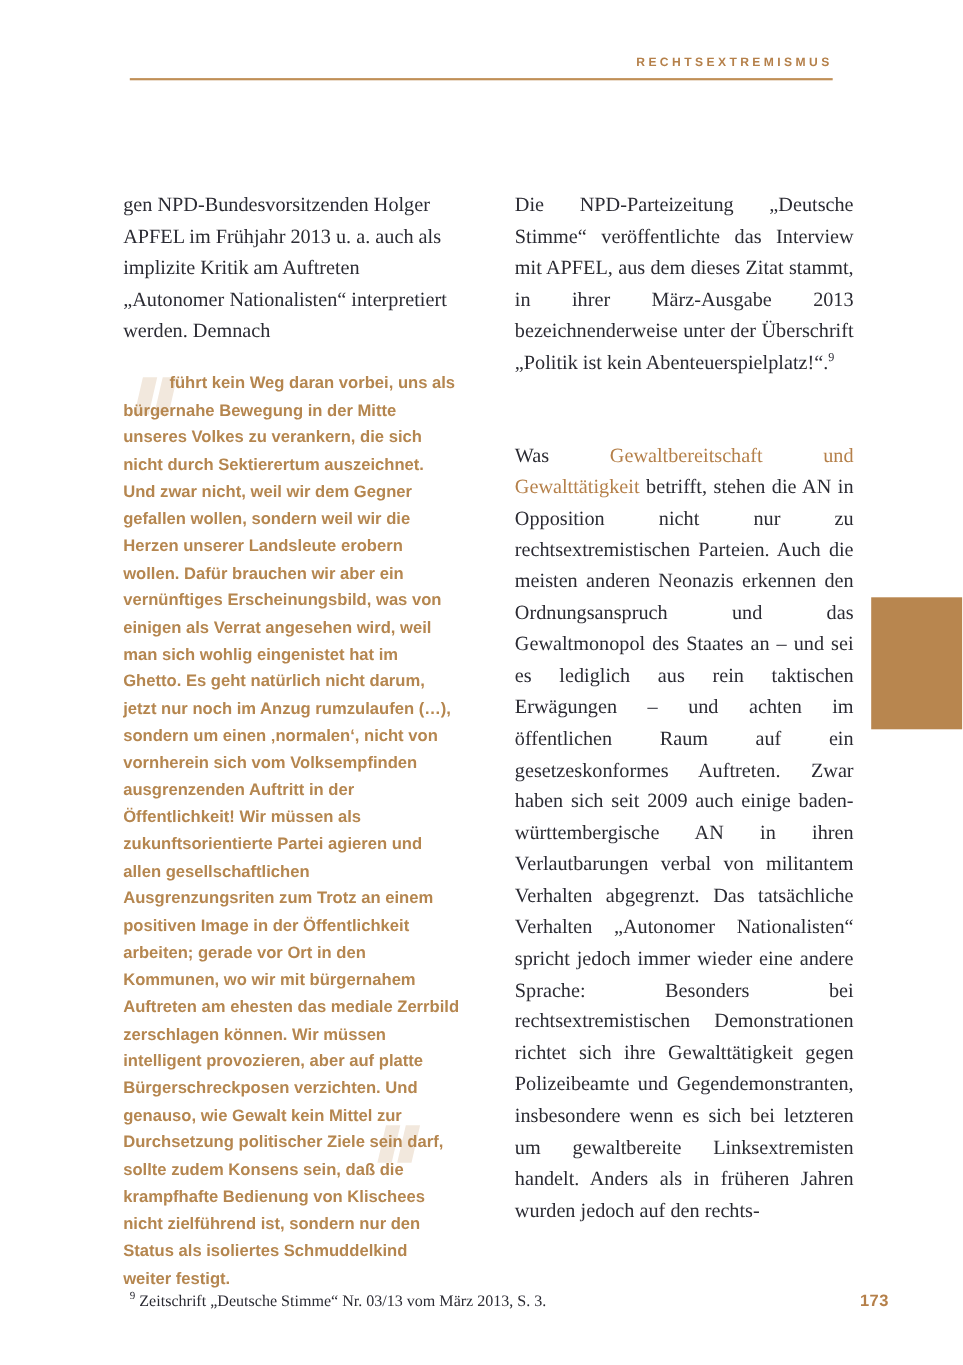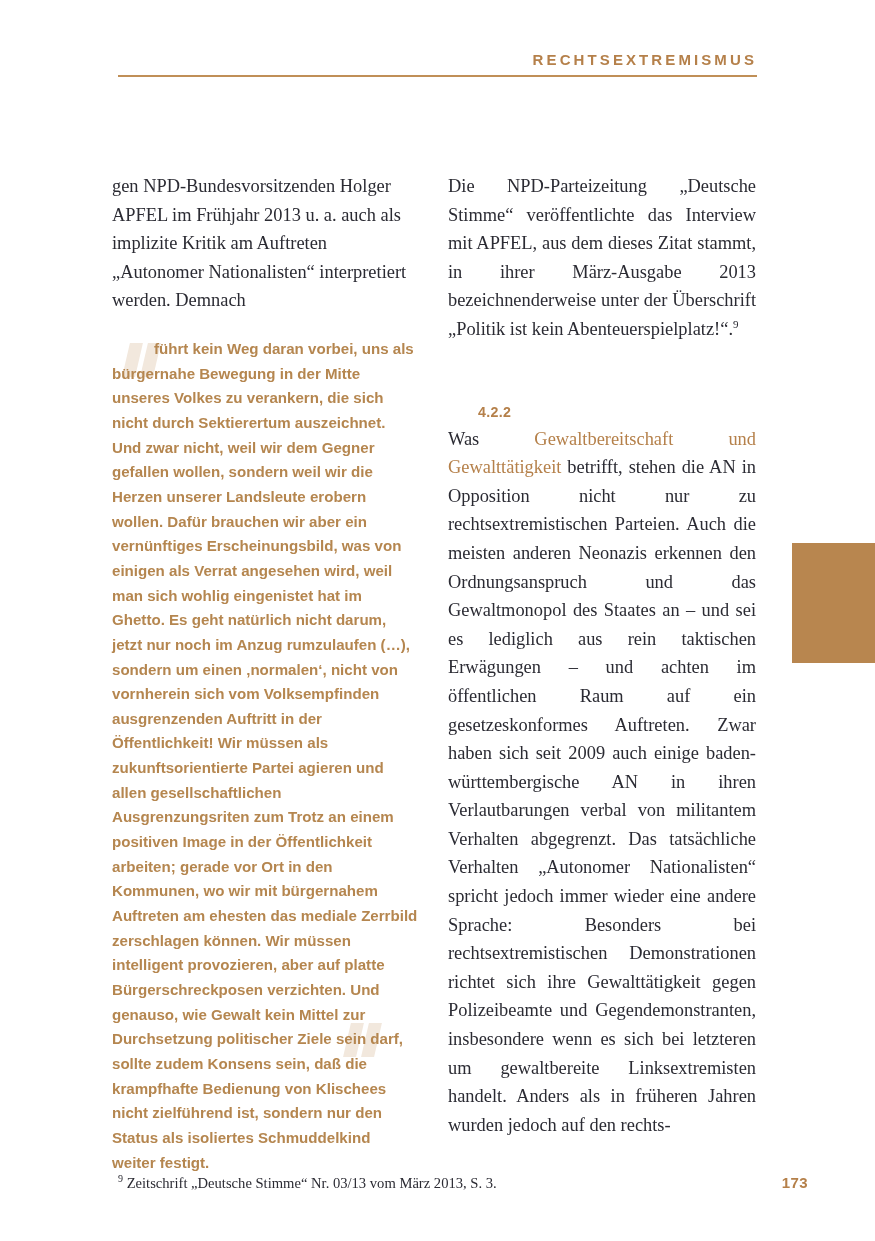--- a/index.html
+++ b/index.html
@@ -20,21 +20,21 @@
   .header-zone {
     position: absolute;
     left: 118px;
     top: 52px;
     width: 639px;
   }
   .header-title {
     text-align: right;
     font-family: "Liberation Sans", sans-serif;
     font-weight: bold;
-    font-size: 15px;
+    font-size: 11px;
     letter-spacing: 3.1px;
     color: #b5804a;
     line-height: 1;
     padding-bottom: 8px;
   }
   .header-rule {
     height: 1.6px;
     background: #c08f57;
     width: 100%;
   }
@@ -49,21 +49,21 @@
     background: #b8864f;
   }
 
   
   .col {
     position: absolute;
     top: 172px;
     width: 306px;
   }
   .col-left  { left: 112px; }
-  .col-right { left: 448px; width: 308px; }
+  .col-right { left: 468px; width: 308px; }
 
   .body-par {
     font-family: "Liberation Serif", serif;
     font-size: 18.4px;
     line-height: 28.6px;
     color: #2b2b33;
     text-align: justify;
     margin: 0;
     hyphens: manual;
   }
@@ -185,21 +185,20 @@
       <p class="quote-text"><span class="lead-indent"></span><span>führt kein Weg daran vorbei, uns als bürgernahe Bewegung in der Mitte unseres Volkes zu verankern, die sich nicht durch Sektierertum auszeichnet. Und zwar nicht, weil wir dem Gegner gefallen wollen, sondern weil wir die Herzen unserer Landsleute erobern wollen. Dafür brauchen wir aber ein vernünftiges Erscheinungsbild, was von einigen als Verrat angesehen wird, weil man sich wohlig eingenistet hat im Ghetto. Es geht natürlich nicht darum, jetzt nur noch im Anzug rumzulaufen (…), sondern um einen ‚normalen‘, nicht von vornherein sich vom Volksempfinden ausgrenzenden Auftritt in der Öffentlichkeit! Wir müssen als zukunftsorientierte Partei agieren und allen gesellschaftlichen Ausgrenzungsriten zum Trotz an einem positiven Image in der Öffentlichkeit arbeiten; gerade vor Ort in den Kommunen, wo wir mit bürgernahem Auftreten am ehesten das mediale Zerrbild zerschlagen können. Wir müssen intelligent provozieren, aber auf platte Bürgerschreckposen verzichten. Und genauso, wie Gewalt kein Mittel zur Durchsetzung politischer Ziele sein darf, sollte zudem Konsens sein, daß die krampfhafte Bedienung von Klischees nicht zielführend ist, sondern nur den Status als isoliertes Schmuddelkind weiter festigt.</span></p>
     </div>
 
   </div>
 
   <div class="col col-right">
 
     <p class="body-par"><span>Die NPD-Parteizeitung „Deutsche Stimme“ veröffentlichte das Interview mit APFEL, aus dem dieses Zitat stammt, in ihrer März-Ausgabe 2013 bezeichnenderweise unter der Überschrift „Politik ist kein Abenteuerspielplatz!“.</span><span class="fn-ref">9</span></p>
 
     <div class="sec-head">
-      <div class="sec-num">4.2.2</div>
     </div>
 
     <p class="body-par sec-body"><span>Was </span><span class="accent-text">Gewaltbereitschaft und Gewalttätigkeit</span><span> betrifft, stehen die AN in Opposition nicht nur zu rechtsextremistischen Parteien. Auch die meisten anderen Neonazis erkennen den Ordnungsanspruch und das Gewaltmonopol des Staates an – und sei es lediglich aus rein taktischen Erwägungen – und achten im öffentlichen Raum auf ein gesetzeskonformes Auftreten. Zwar haben sich seit 2009 auch einige baden-württembergische AN in ihren Verlautbarungen verbal von militantem Verhalten abgegrenzt. Das tatsächliche Verhalten „Autonomer Nationalisten“ spricht jedoch immer wieder eine andere Sprache: Besonders bei rechtsextremistischen Demonstrationen richtet sich ihre Gewalttätigkeit gegen Polizeibeamte und Gegendemonstranten, insbesondere wenn es sich bei letzteren um gewaltbereite Linksextremisten handelt. Anders als in früheren Jahren wurden jedoch auf den rechts-</span></p>
 
   </div>
 
   <div class="footer">
     <div class="footnote"><span class="fn-num">9</span><span> Zeitschrift „Deutsche Stimme“ Nr. 03/13 vom März 2013, S. 3.</span></div>
     <div class="page-num">173</div>
   </div>

